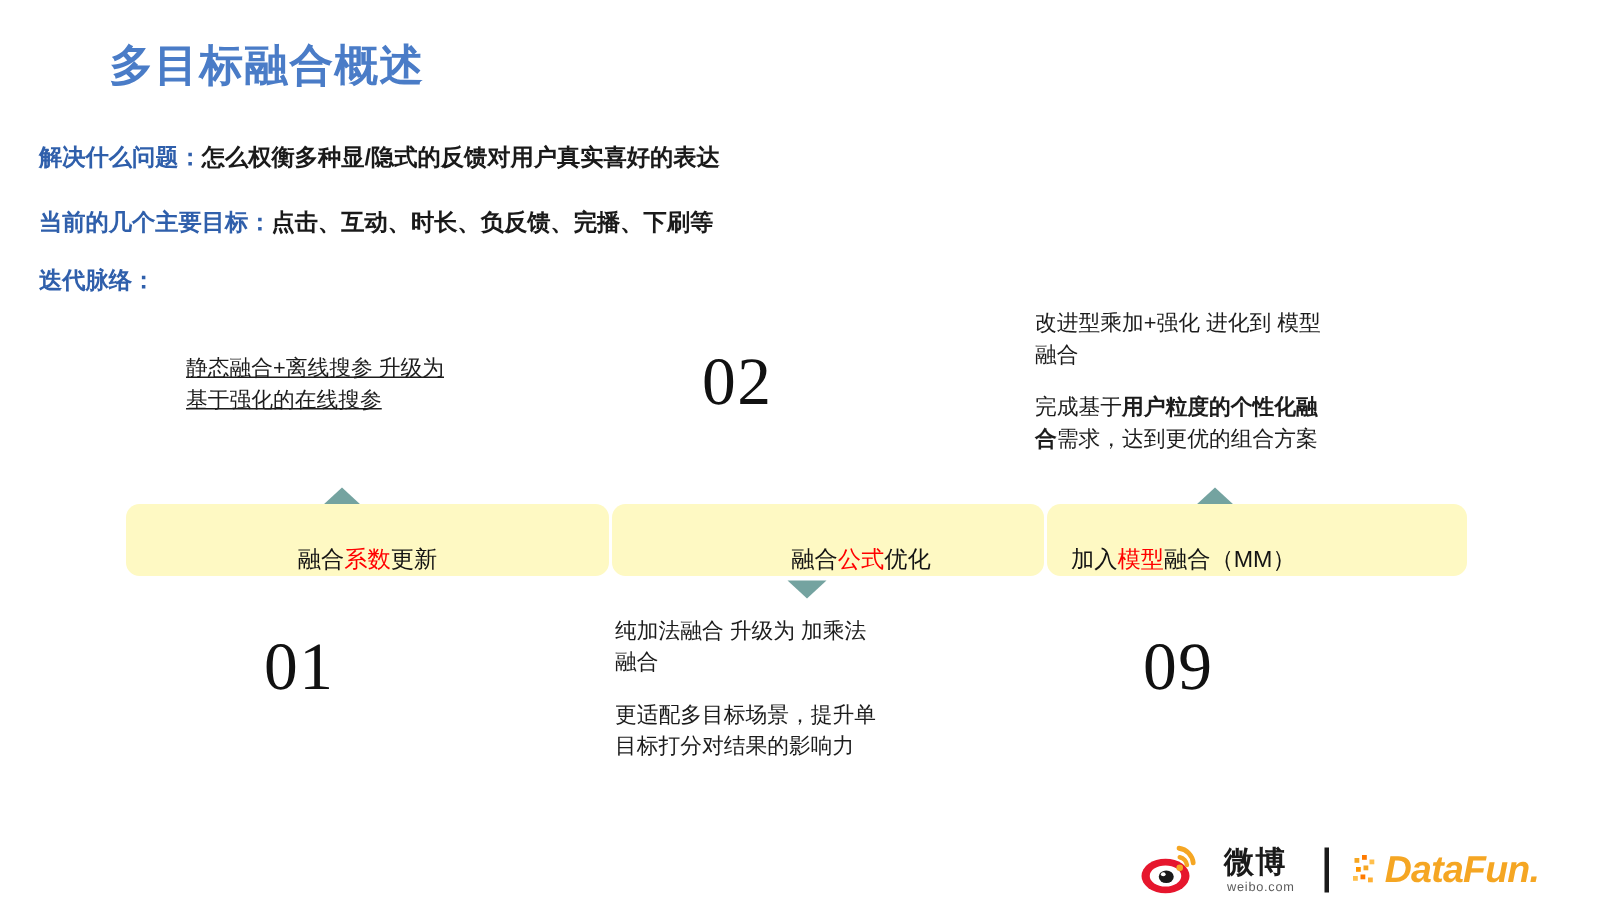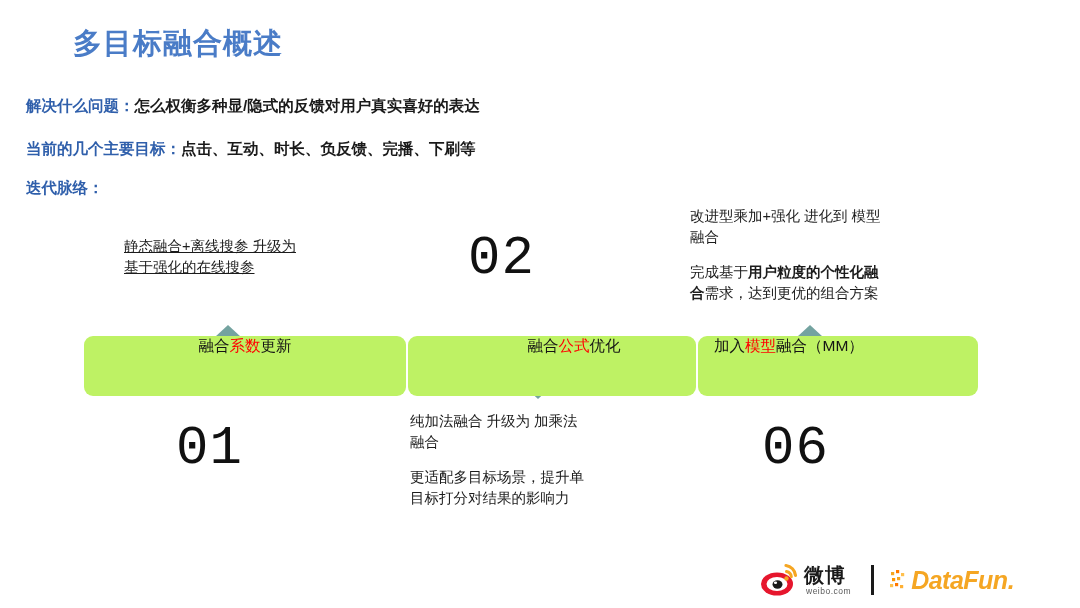--- a/index.html
+++ b/index.html
@@ -60,45 +60,45 @@
   .note .gap { height: 14px; }
   .note b { font-weight: bold; }
 
   #note-left   { left: 124px; top: 236px; width: 250px; text-decoration: underline; }
   #note-mid    { left: 410px; top: 411px; width: 245px; }
   #note-right  { left: 690px; top: 206px; width: 252px; }
 
   
   .step-num {
     position: absolute;
-    font-size: 54px;
+    font-size: 45px;
     color: #111111;
     font-weight: normal;
     letter-spacing: 1px;
-    font-family: Liberation Mono, monospace;
+    font-family: Liberation Serif, serif;
   }
   #step-01 { left: 176px; top: 418px; }
   #step-02 { left: 468px; top: 228px; }
   #step-03 { left: 762px; top: 418px; }
 
   
   .bar {
     position: absolute;
     left: 84px;
     top: 336px;
     width: 894px;
     height: 52px;
   }
   .seg {
     position: absolute;
     top: 0;
-    height: 60px;
-    background: #bef264;
-    display: flex;
-    align-items: flex-start;
+    height: 48px;
+    background: #fef9c3;
+    display: flex;
+    align-items: flex-end;
     box-sizing: border-box;
   }
   #seg-0 {
     left: 0px;
     width: 322px;
     border-radius: 9px 9px 9px 9px;
     justify-content: center;
   }
   #seg-1 {
     left: 324px;
@@ -149,21 +149,21 @@
     left: 760px;
     top: 556px;
     width: 300px;
     height: 48px;
     display: flex;
     align-items: center;
   }
   .weibo-logo {
     display: flex;
     align-items: center;
-    gap: 4px;
+    gap: 16px;
   }
   .weibo-mark { width: 40px; height: 34px; flex: 0 0 auto; }
   .weibo-word {
     display: flex;
     flex-direction: column;
     line-height: 1;
   }
   .weibo-cn {
     font-size: 20px;
     font-weight: bold;
@@ -232,21 +232,21 @@
   <div class="note" id="note-right">
     <p>改进型乘加+强化 进化到 模型</p>
     <p>融合</p>
     <div class="gap"></div>
     <p><span>完成基于</span><b>用户粒度的个性化融</b></p>
     <p><b>合</b><span>需求，达到更优的组合方案</span></p>
   </div>
 
   <div class="step-num" id="step-01">01</div>
   <div class="step-num" id="step-02">02</div>
-  <div class="step-num" id="step-03">06</div>
+  <div class="step-num" id="step-03">09</div>
 
   <div class="bar">
 
     <div class="notch notch-up" id="notch-a"></div>
     <div class="notch notch-up" id="notch-b"></div>
     <div class="notch notch-down" id="notch-c"></div>
 
     <div class="seg" id="seg-0">
       <span class="seg-label"><span>融合</span><span class="hl">系数</span><span>更新</span></span>
     </div>

